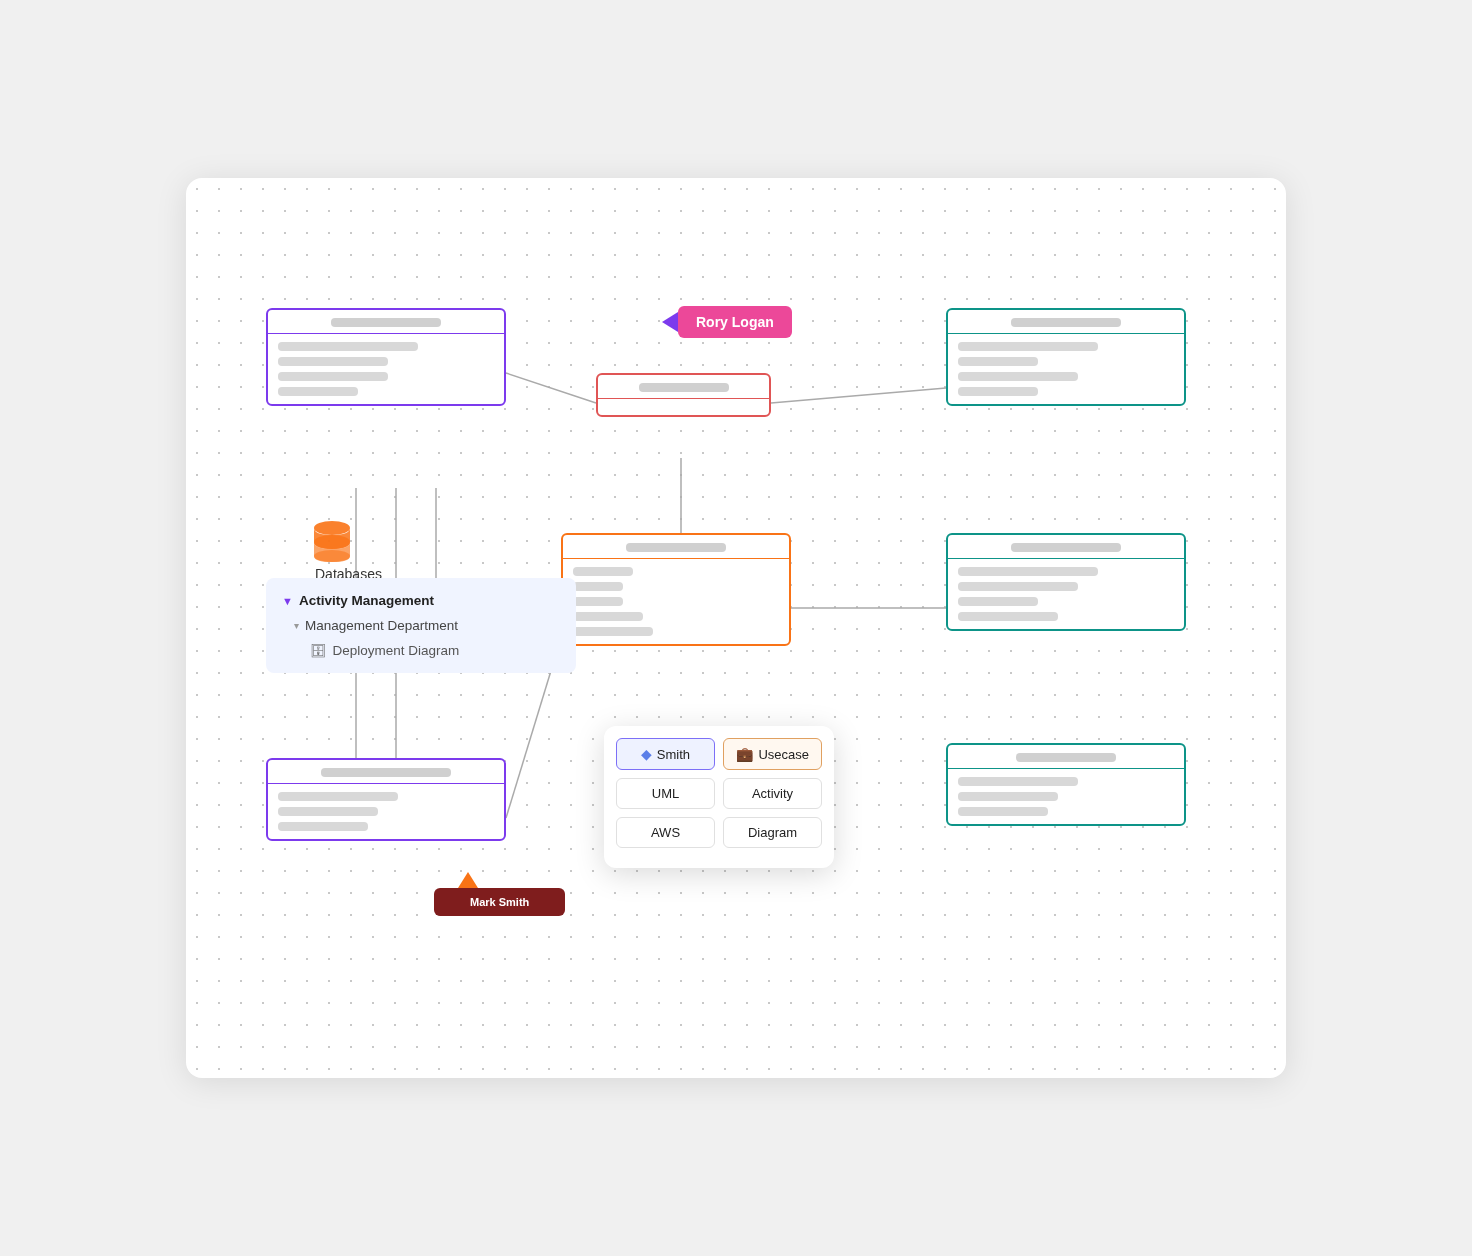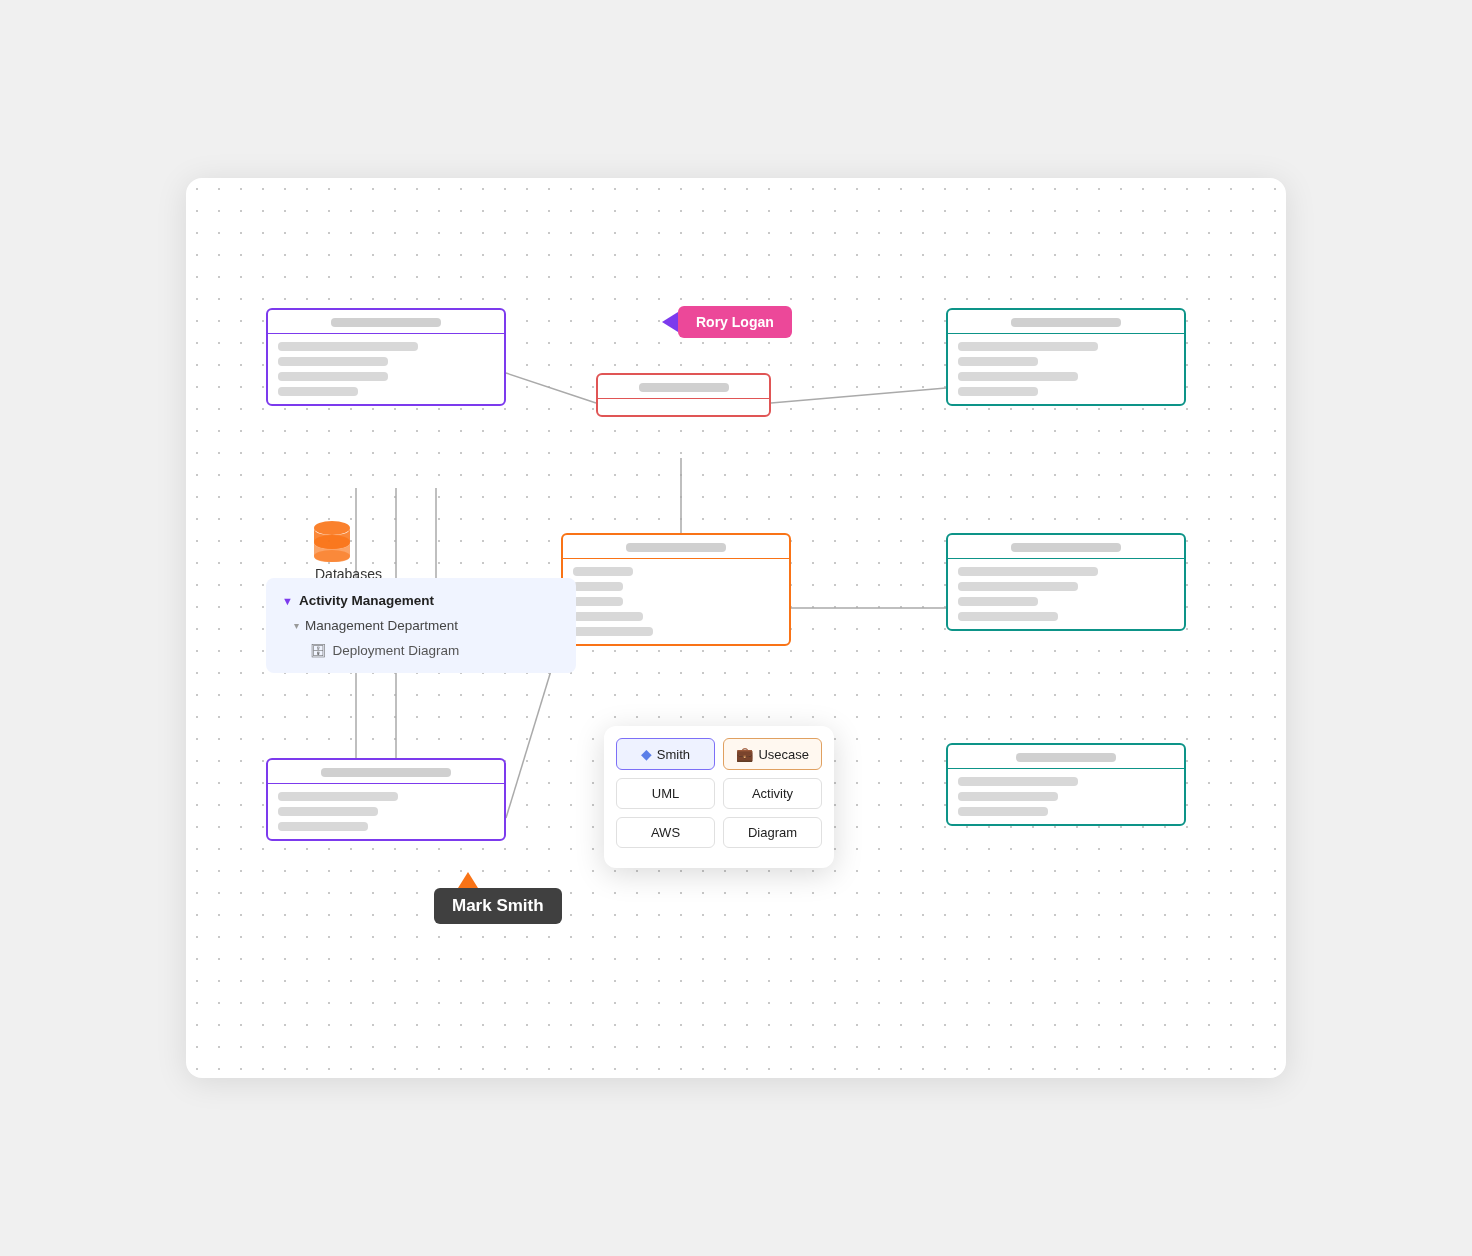--- a/index.html
+++ b/index.html
@@ -243,25 +243,25 @@
       transform: translateY(-50%);
       border-width: 10px 16px 10px 0;
       border-style: solid;
       border-color: transparent #7c3aed transparent transparent;
     }
 
     
     .tooltip-mark {
       position: absolute;
       left: 248px; top: 710px;
-      background: #404040;
+      background: #7f1d1d;
       color: #fff;
-      font-size: 17px;
+      font-size: 11px;
       font-weight: 700;
-      padding: 8px 18px;
+      padding: 8px 36px;
       border-radius: 6px;
       white-space: nowrap;
       z-index: 10;
     }
     .tooltip-mark::before {
       content: '';
       position: absolute;
       left: 24px;
       top: -16px;
       border-width: 0 10px 16px 10px;

